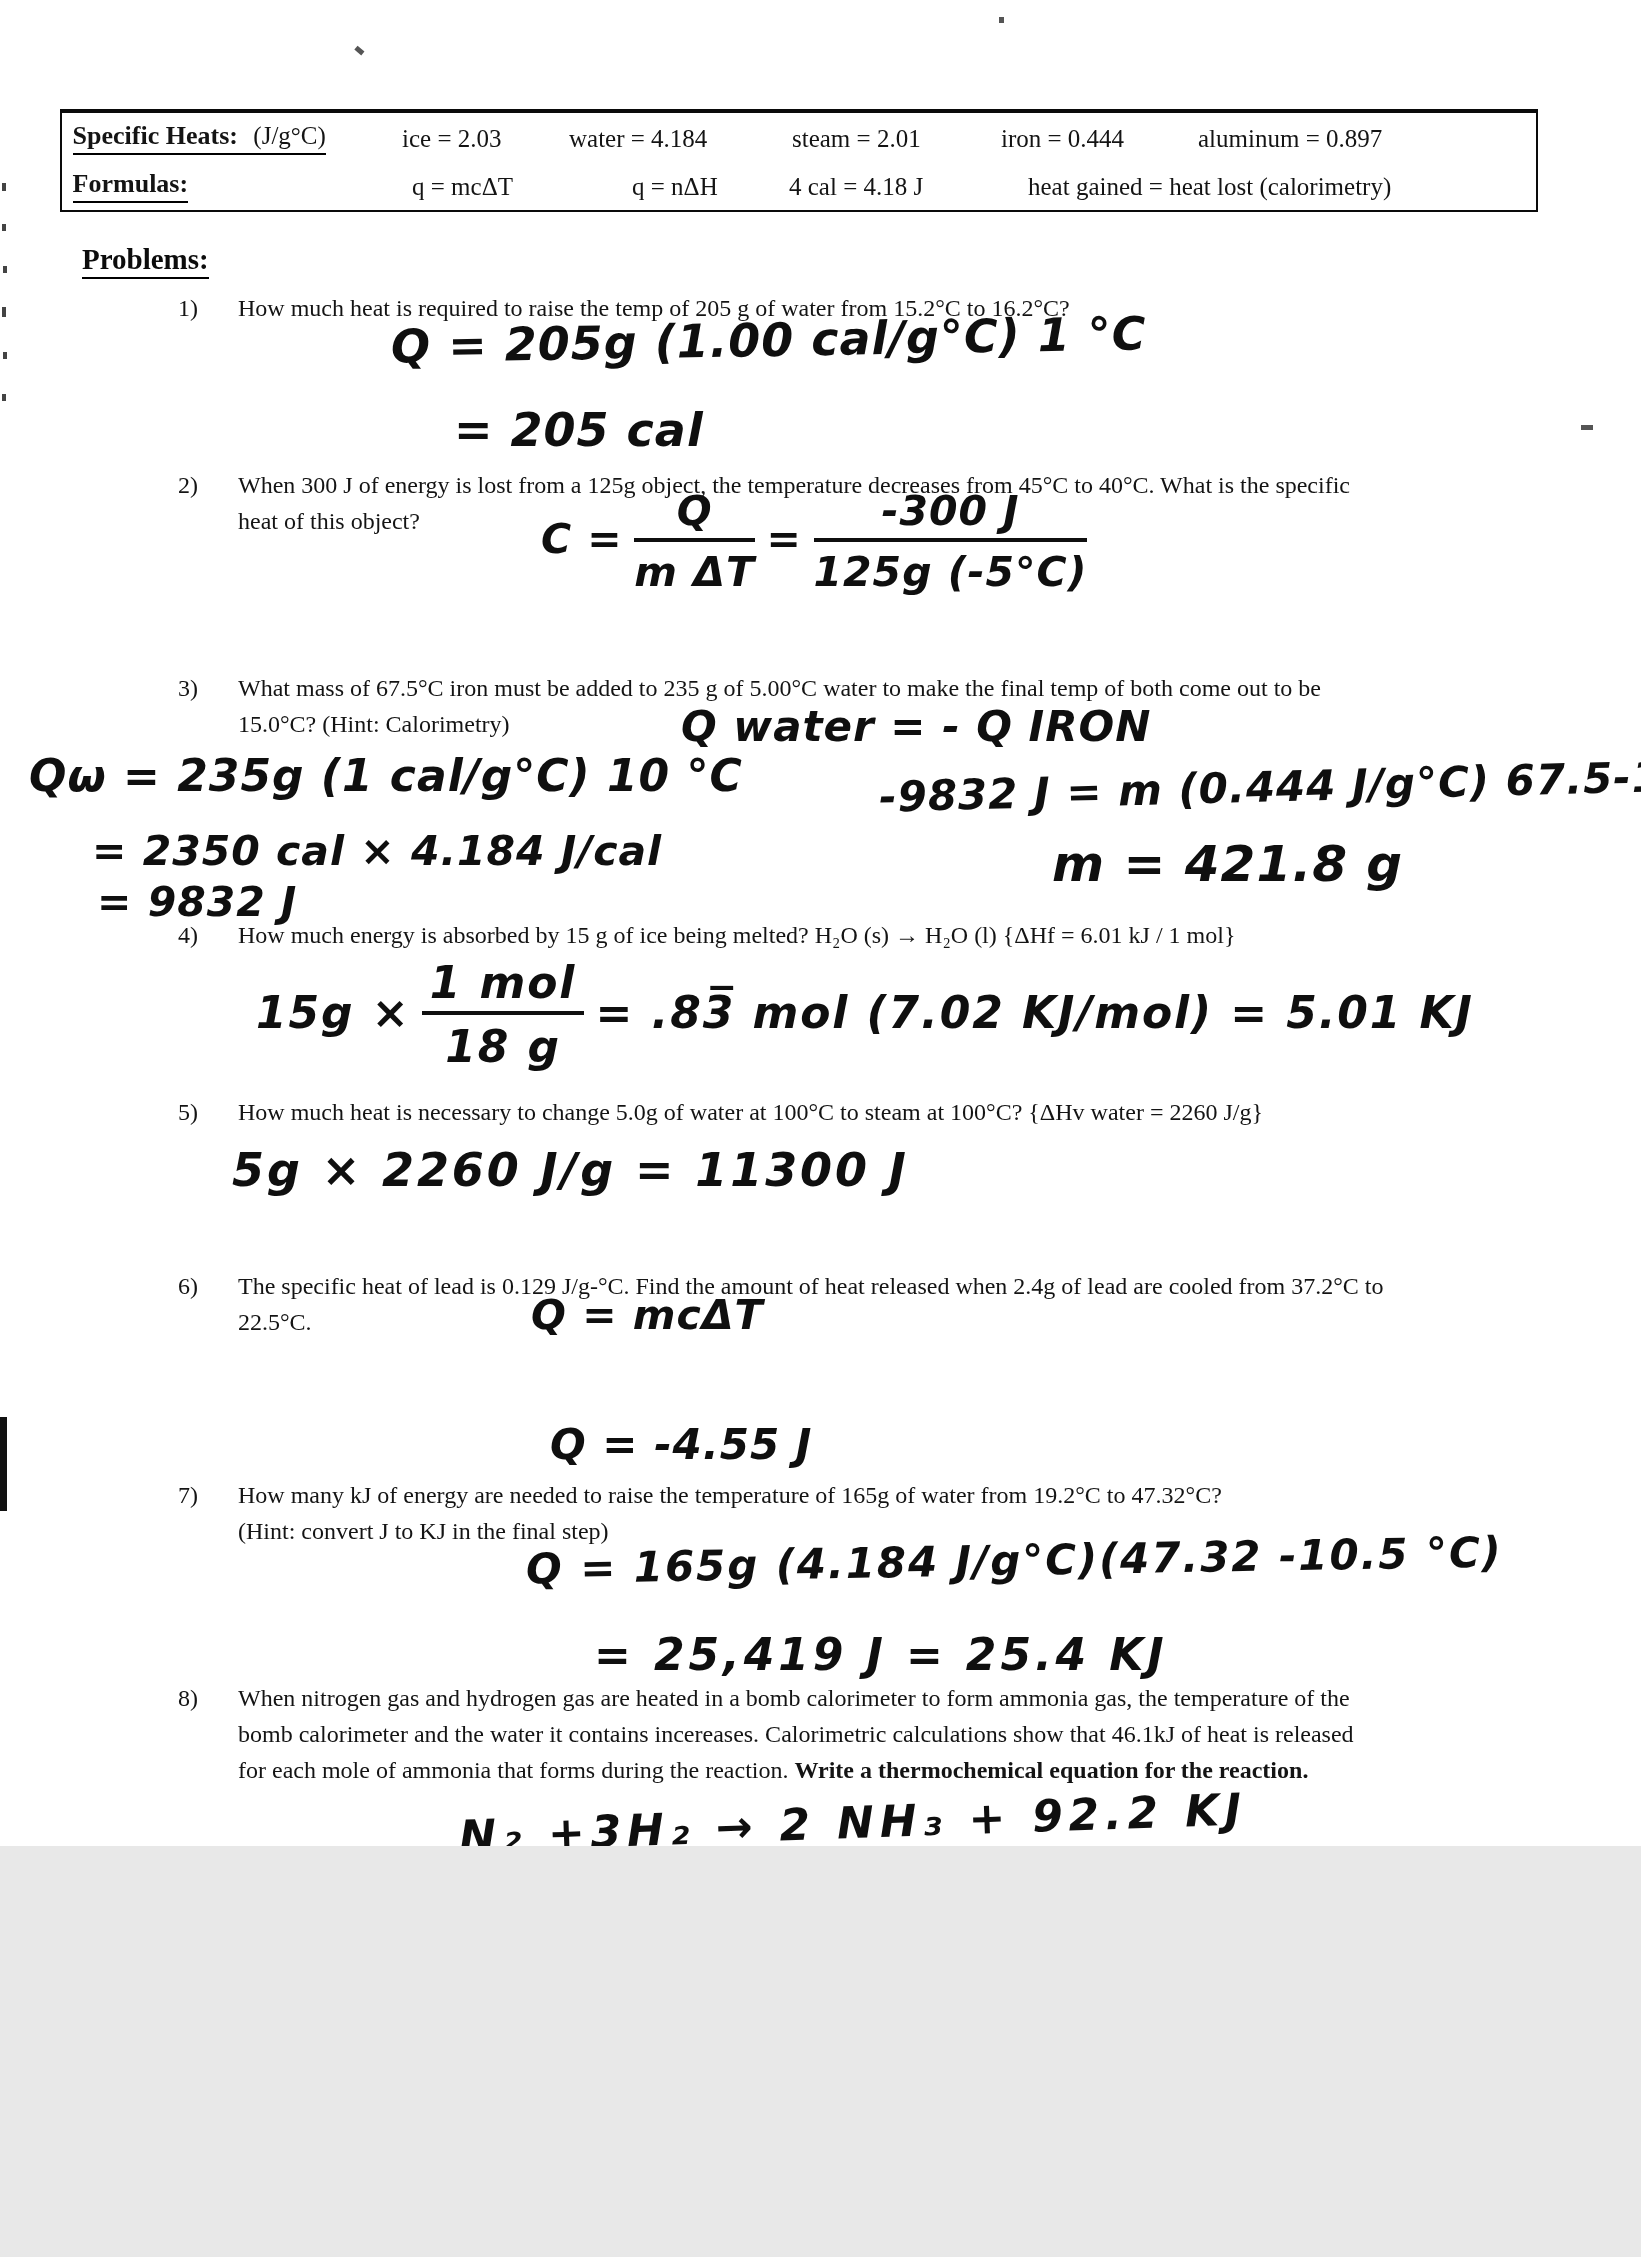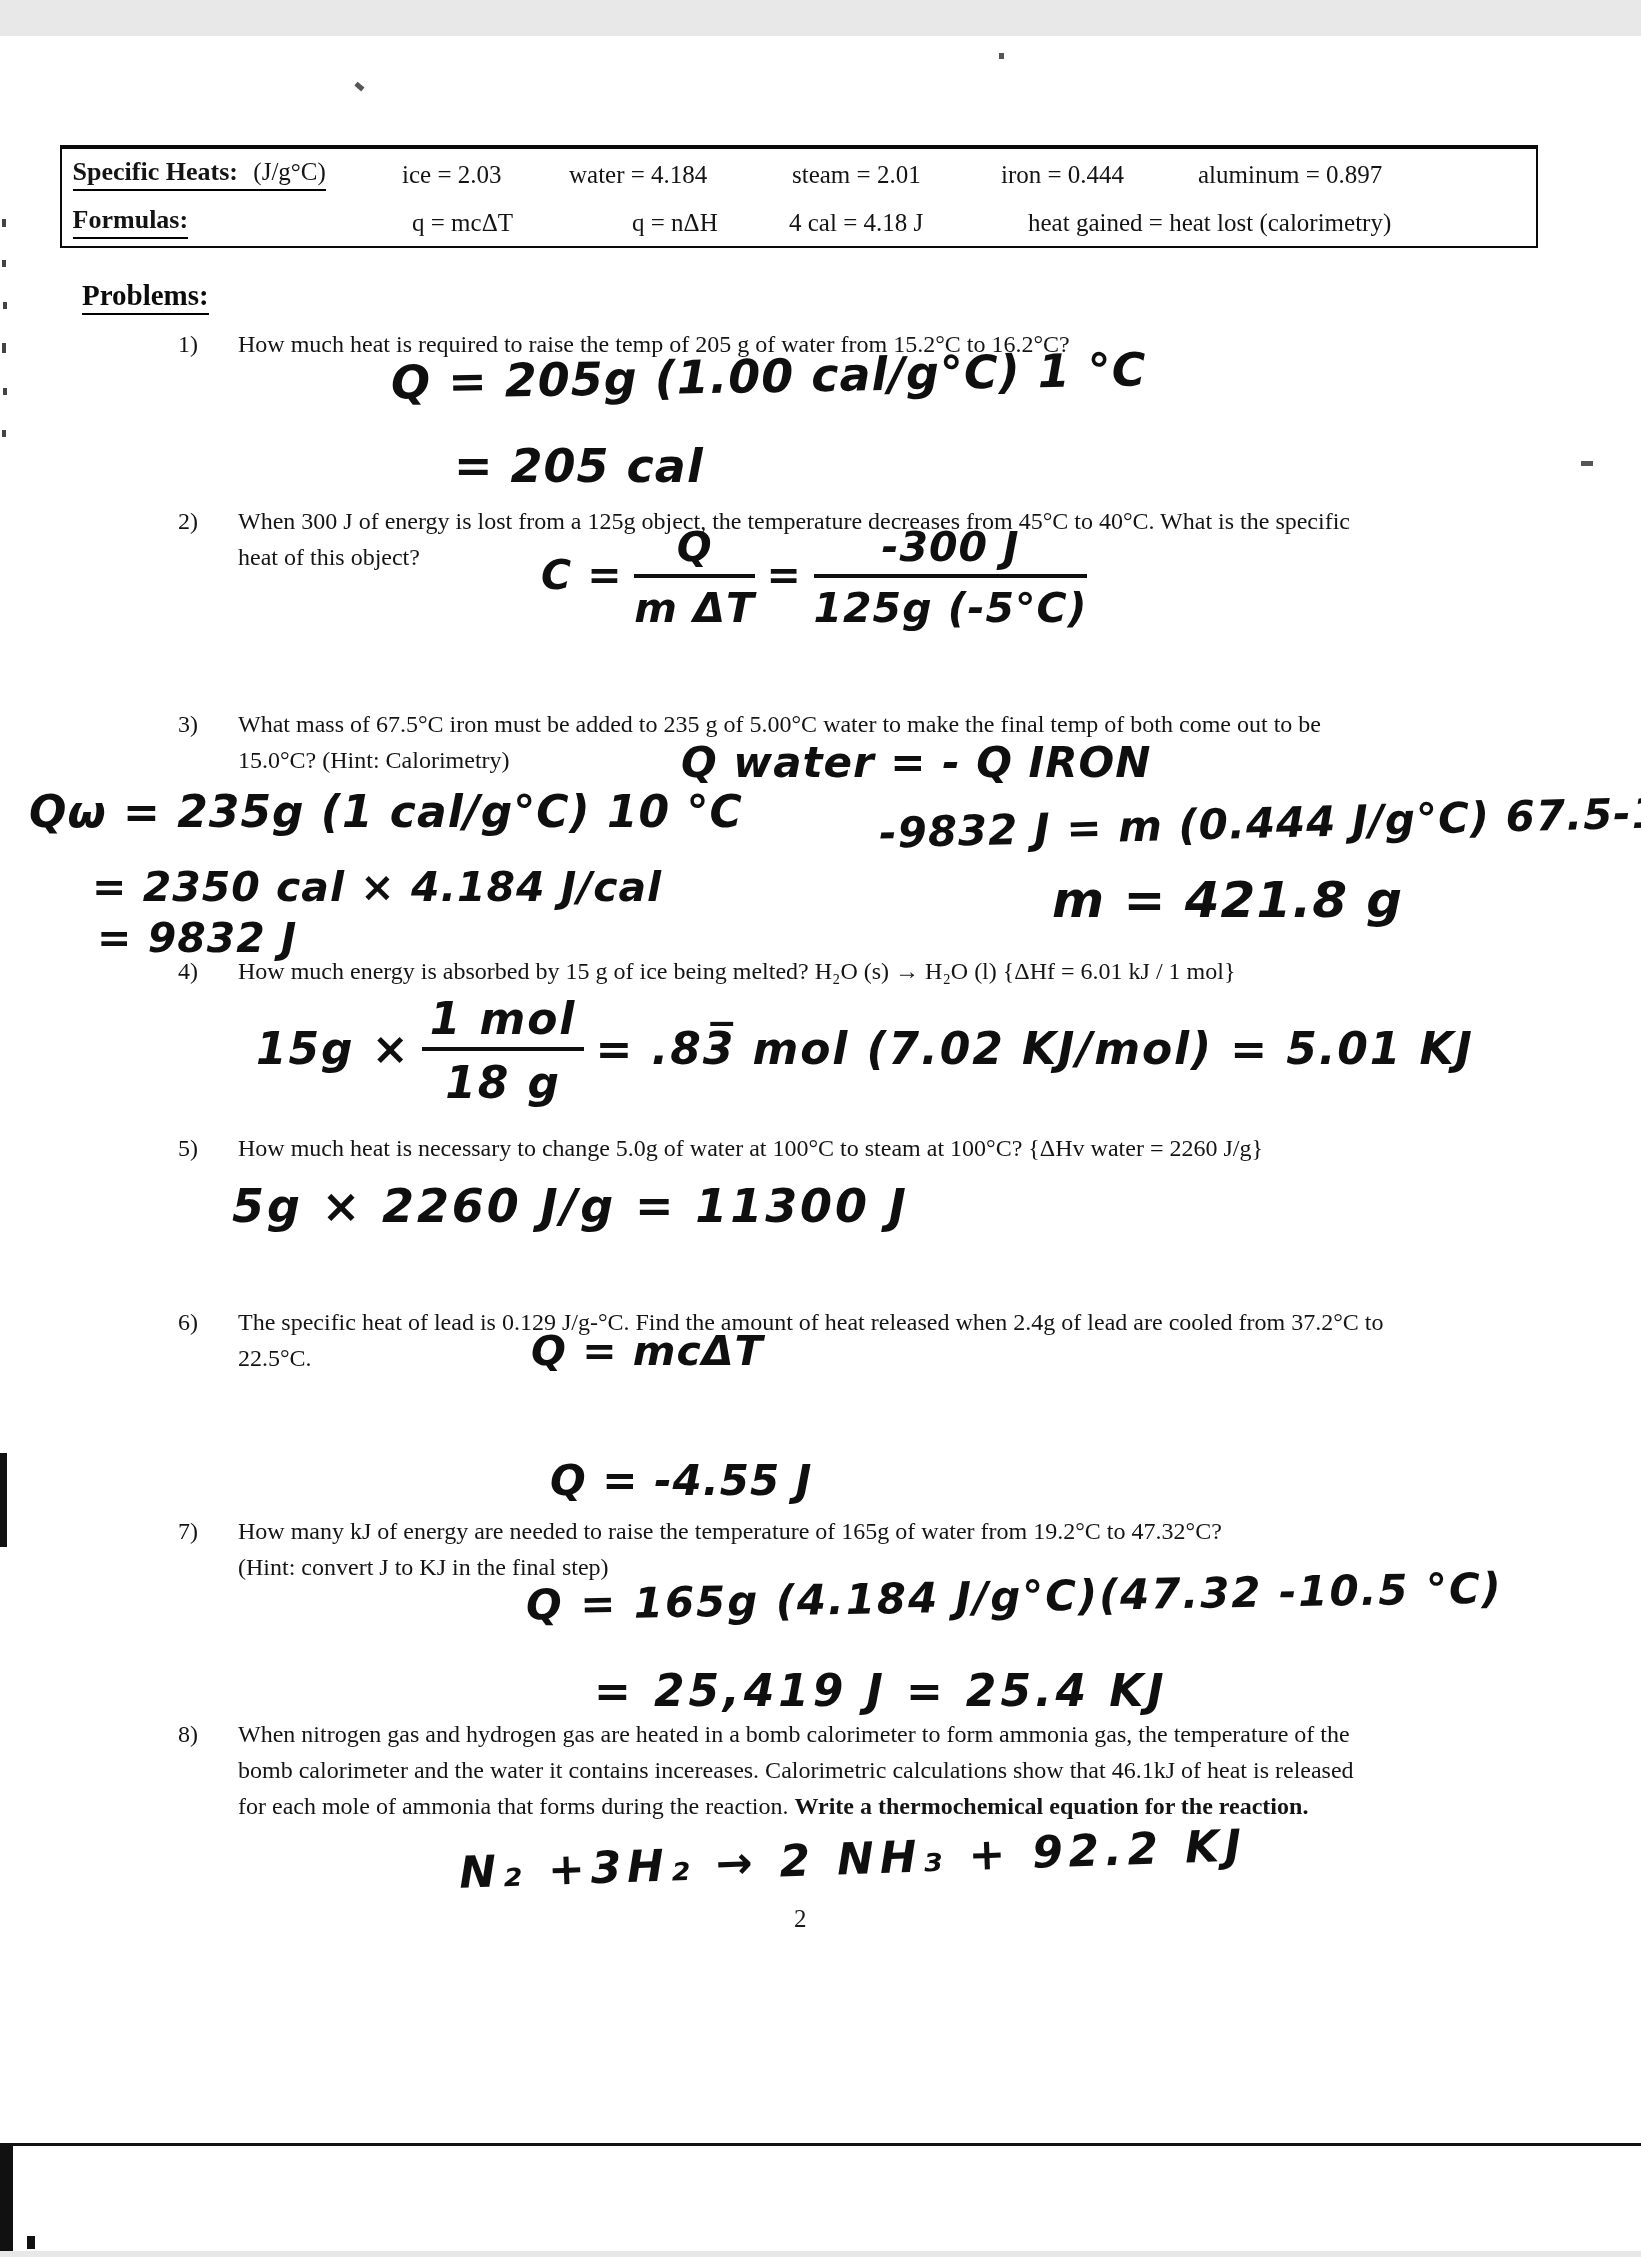--- a/index.html
+++ b/index.html
@@ -1,18 +1,18 @@
 <!DOCTYPE html>
 <html><head>
 <meta charset="utf-8">
 <title>Worksheet</title>
 <style>
   html,body{margin:0;padding:0;background:#e8e8e8;}
-  #page{position:relative;width:1641px;height:2215px;background:#ffffff;overflow:hidden;
-        font-family:"Liberation Serif",serif;color:#141414;margin-top:36px;}
+  #page{position:relative;width:1641px;height:1846px;background:#ffffff;overflow:hidden;
+        font-family:"Liberation Serif",serif;color:#141414;}
   
   #refbox{position:absolute;left:60px;top:109px;width:1474px;height:97px;
           border:2.9px solid #0a0a0a;border-top-width:4.8px;font-size:25px;}
   .ri{position:absolute;white-space:nowrap;}
   .ulwrap{display:inline-block;border-bottom:2.9px solid #000;padding-bottom:1.9px;}
   .ulwrap b{font-size:26px;}
   .units{margin-left:15.4px;}
   
   #problems-heading{position:absolute;left:82px;top:243px;font-weight:700;font-size:29px;
           border-bottom:2.9px solid #000;padding-bottom:1px;color:#0c0c0c;}

